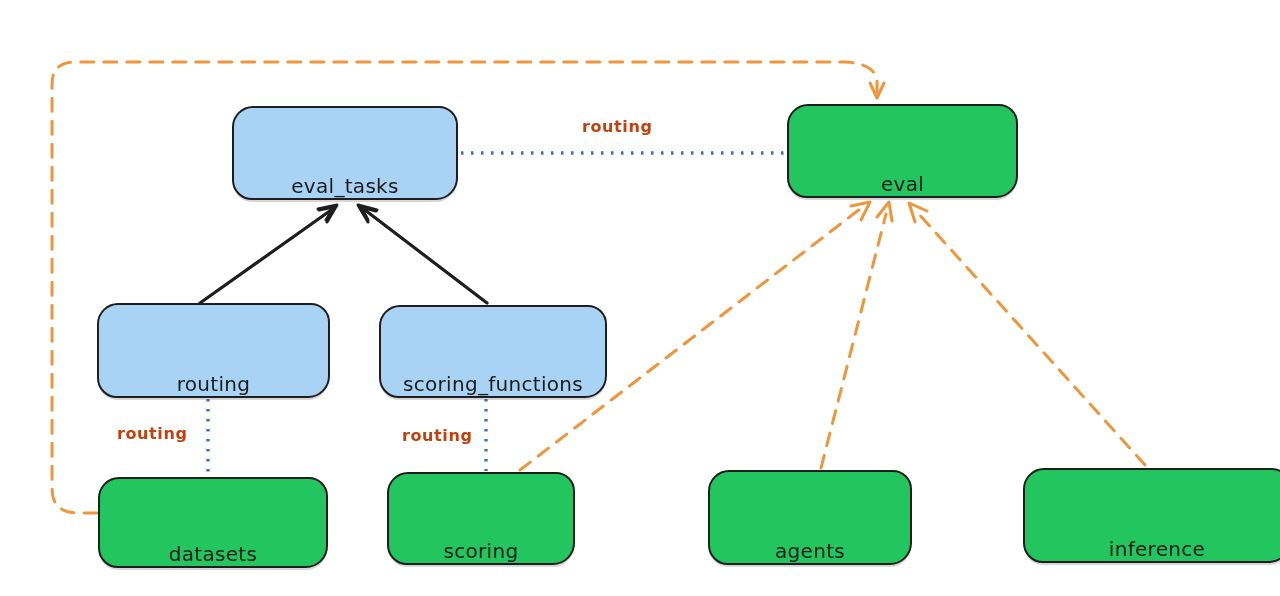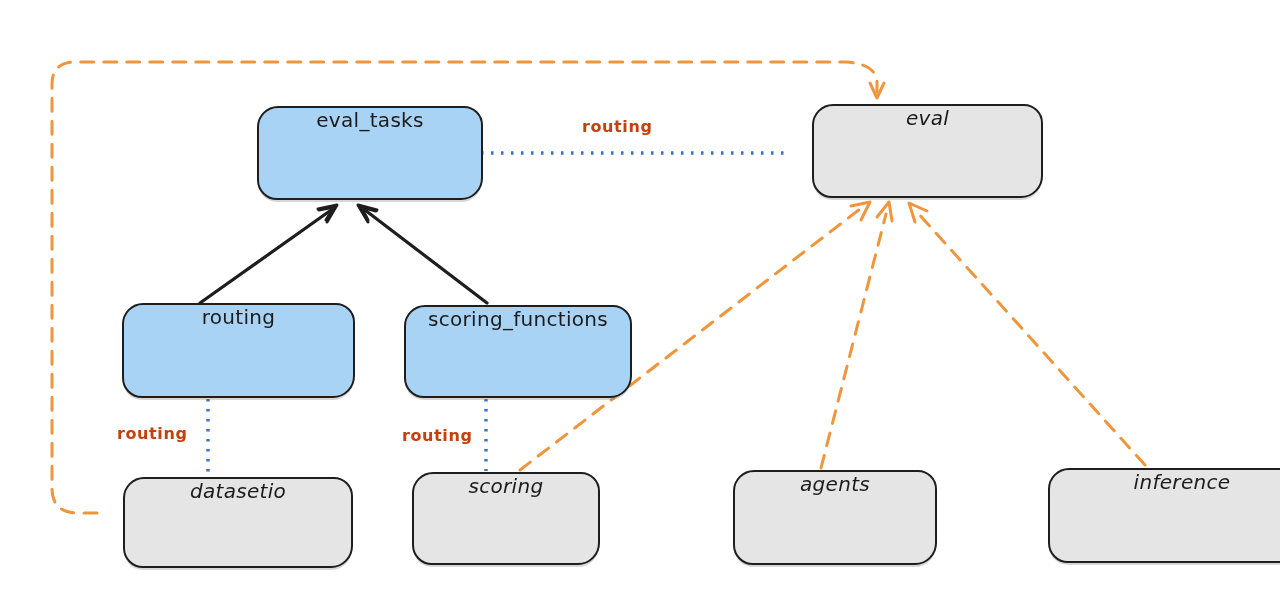--- a/index.html
+++ b/index.html
@@ -11,29 +11,28 @@
     font-family:"DejaVu Sans","Liberation Sans",sans-serif;
   }
   .edges{position:absolute;left:0;top:0;z-index:1;}
   .edges path,.edges polyline{fill:none;}
   .e-solid{stroke-width:3.2;stroke-linecap:round;}
   .e-dotted{stroke-width:3.4;stroke-dasharray:2.5 7.5;stroke-linecap:butt;}
   .e-dashed{stroke-width:3;stroke-dasharray:13 10;stroke-linecap:round;}
   .e-head{stroke-width:3;stroke-linecap:round;stroke-linejoin:round;}
   .node{
     position:absolute;z-index:2;
-    display:flex;align-items:flex-start;justify-content:center;
+    display:flex;align-items:flex-end;justify-content:center;
     border:2.6px solid #1e1e1e;
     border-radius:21px 19px 22px 20px;
     box-shadow:0 3px 0 -1px rgba(120,120,120,0.30);
     box-sizing:border-box;
-    margin-left:25px;
   }
   .fill-blue{background:#a9d3f5;}
-  .fill-green{background:#e5e5e5;font-style:italic;}
+  .fill-green{background:#22c55e;}
   .node-label{
     color:#1b1b1b;font-size:20px;letter-spacing:0.3px;white-space:nowrap;
   }
   .routing-label{
     position:absolute;z-index:3;
     color:#c2410c;font-size:16px;font-weight:600;letter-spacing:0.6px;
     white-space:nowrap;
   }
 </style>
 </head>
@@ -80,21 +79,21 @@
 
   <div class="node fill-blue" style="left:97px;top:303px;width:233px;height:95px;">
     <span class="node-label">routing</span>
   </div>
 
   <div class="node fill-blue" style="left:379px;top:305px;width:228px;height:93px;">
     <span class="node-label">scoring_functions</span>
   </div>
 
   <div class="node fill-green" style="left:98px;top:477px;width:230px;height:91px;">
-    <span class="node-label">datasetio</span>
+    <span class="node-label">datasets</span>
   </div>
 
   <div class="node fill-green" style="left:387px;top:472px;width:188px;height:93px;">
     <span class="node-label">scoring</span>
   </div>
 
   <div class="node fill-green" style="left:708px;top:470px;width:204px;height:95px;">
     <span class="node-label">agents</span>
   </div>
 

